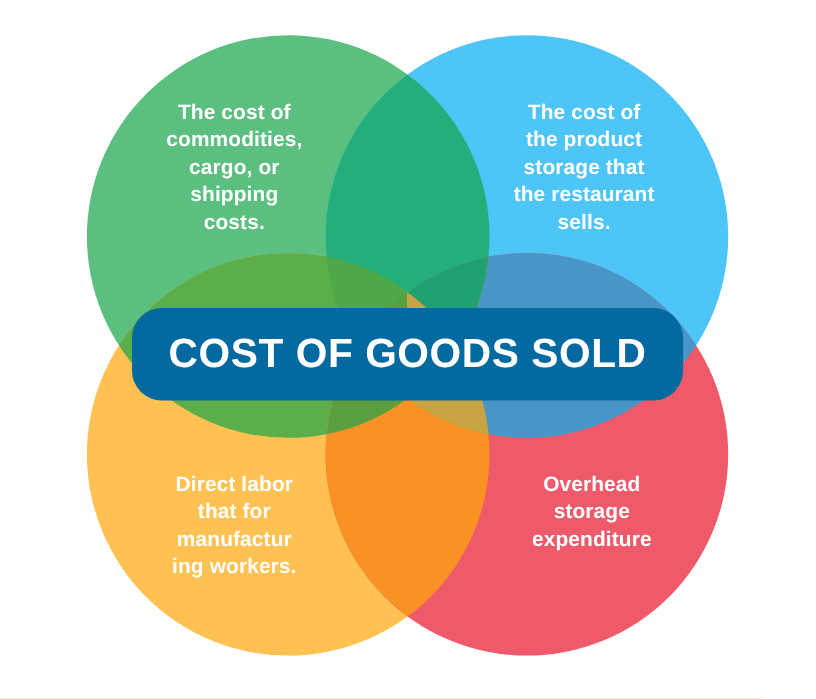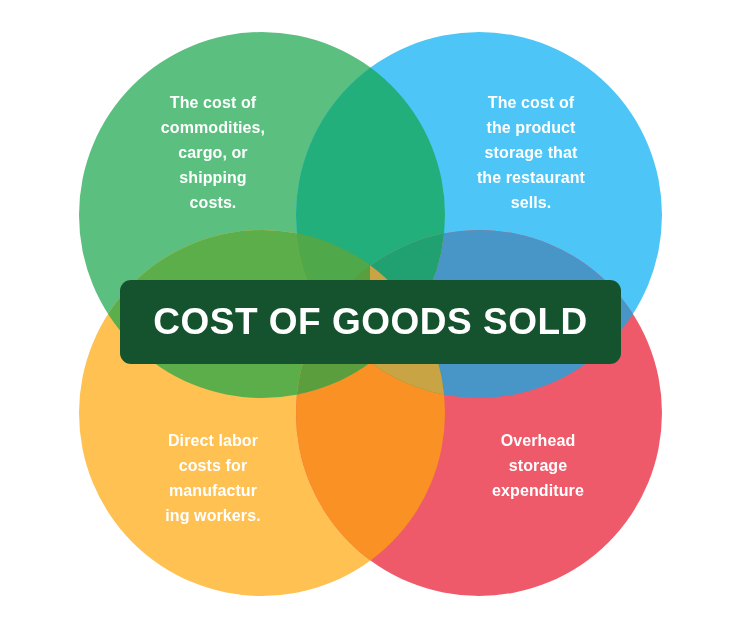--- a/index.html
+++ b/index.html
@@ -18,21 +18,21 @@
       position: absolute;
       left: 0;
       top: 0;
       width: 742px;
       height: 635px;
     }
     .circle-text {
       position: absolute;
       color: #ffffff;
       font-weight: bold;
-      font-size: 16px;
+      font-size: 19px;
       line-height: 25px;
       text-align: center;
       white-space: pre-line;
       letter-spacing: 0.1px;
     }
     #text-green  { left: 143px; top: 90px;  width: 140px; }
     #text-blue   { left: 453px; top: 90px;  width: 156px; }
     #text-yellow { left: 143px; top: 428px; width: 140px; }
     #text-red    { left: 462px; top: 428px; width: 152px; }
 
@@ -140,22 +140,22 @@
 commodities,
 cargo, or
 shipping
 costs.</div>
 <div id="text-blue" class="circle-text">The cost of
 the product
 storage that
 the restaurant
 sells.</div>
 <div id="text-yellow" class="circle-text">Direct labor
-costs for
+that for
 manufactur
 ing workers.</div>
 <div id="text-red" class="circle-text">Overhead
 storage
 expenditure</div>
 
-<div class="banner" style="background: #14532d;">
+<div class="banner" style="background: #0369a1; border-radius: 27px;">
   <span class="banner-title">COST OF GOODS SOLD</span>
 </div>
 
 </body></html>

